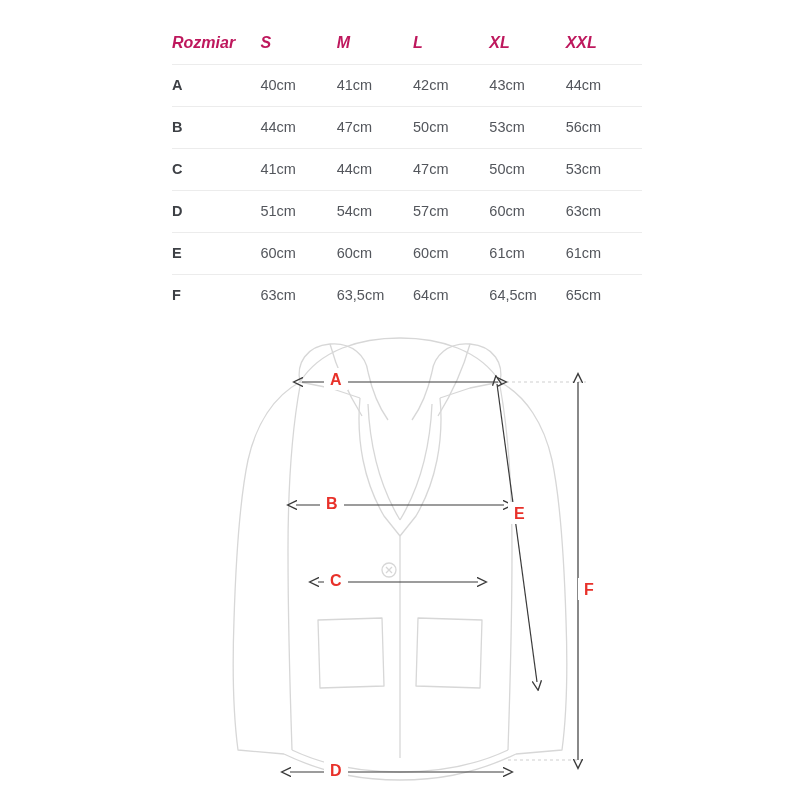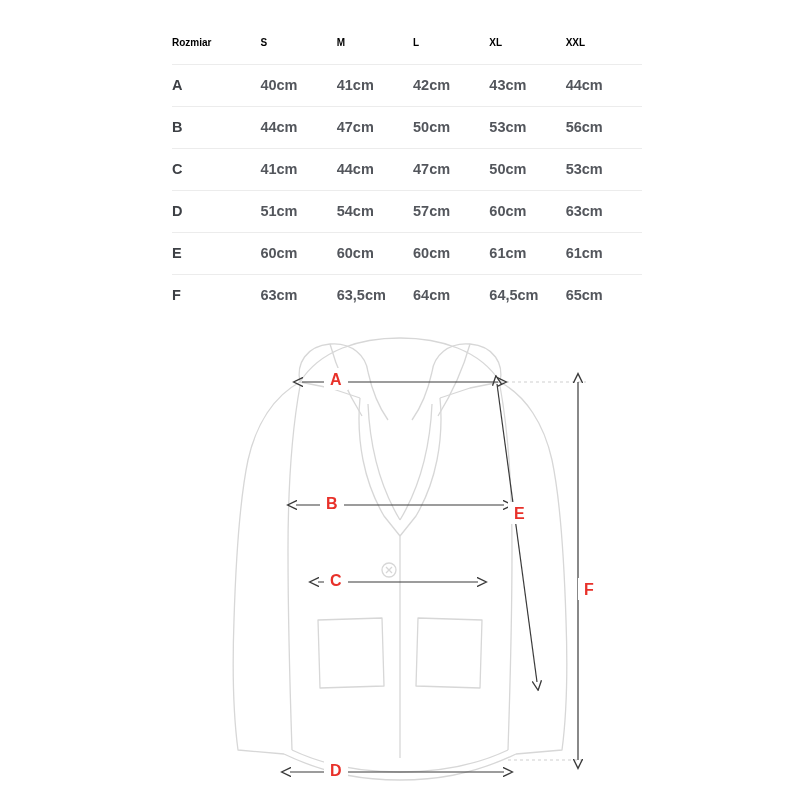--- a/index.html
+++ b/index.html
@@ -27,27 +27,28 @@
     width: 470px;
     border-collapse: collapse;
   }
   #size-table td, #size-table th {
     text-align: left;
     padding: 0;
     height: 42px;
     vertical-align: middle;
     font-size: 14.5px;
     color: #53565c;
-    font-weight: bold;
+    font-weight: normal;
     border-bottom: 1px solid #ececec;
   }
   #size-table tr.header-row th {
     font-weight: bold;
-    color: #000000;
-    font-size: 10px;
+    color: #be185d;
+    font-size: 16px;
+    font-style: italic;
   }
   #size-table tr:last-child td { border-bottom: none; }
   #size-table th.rowlabel,
   #size-table td.rowlabel {
     width: 88px;
     font-weight: bold;
     color: #3d4045;
   }
   #size-table .cell { width: 76px; }
 

